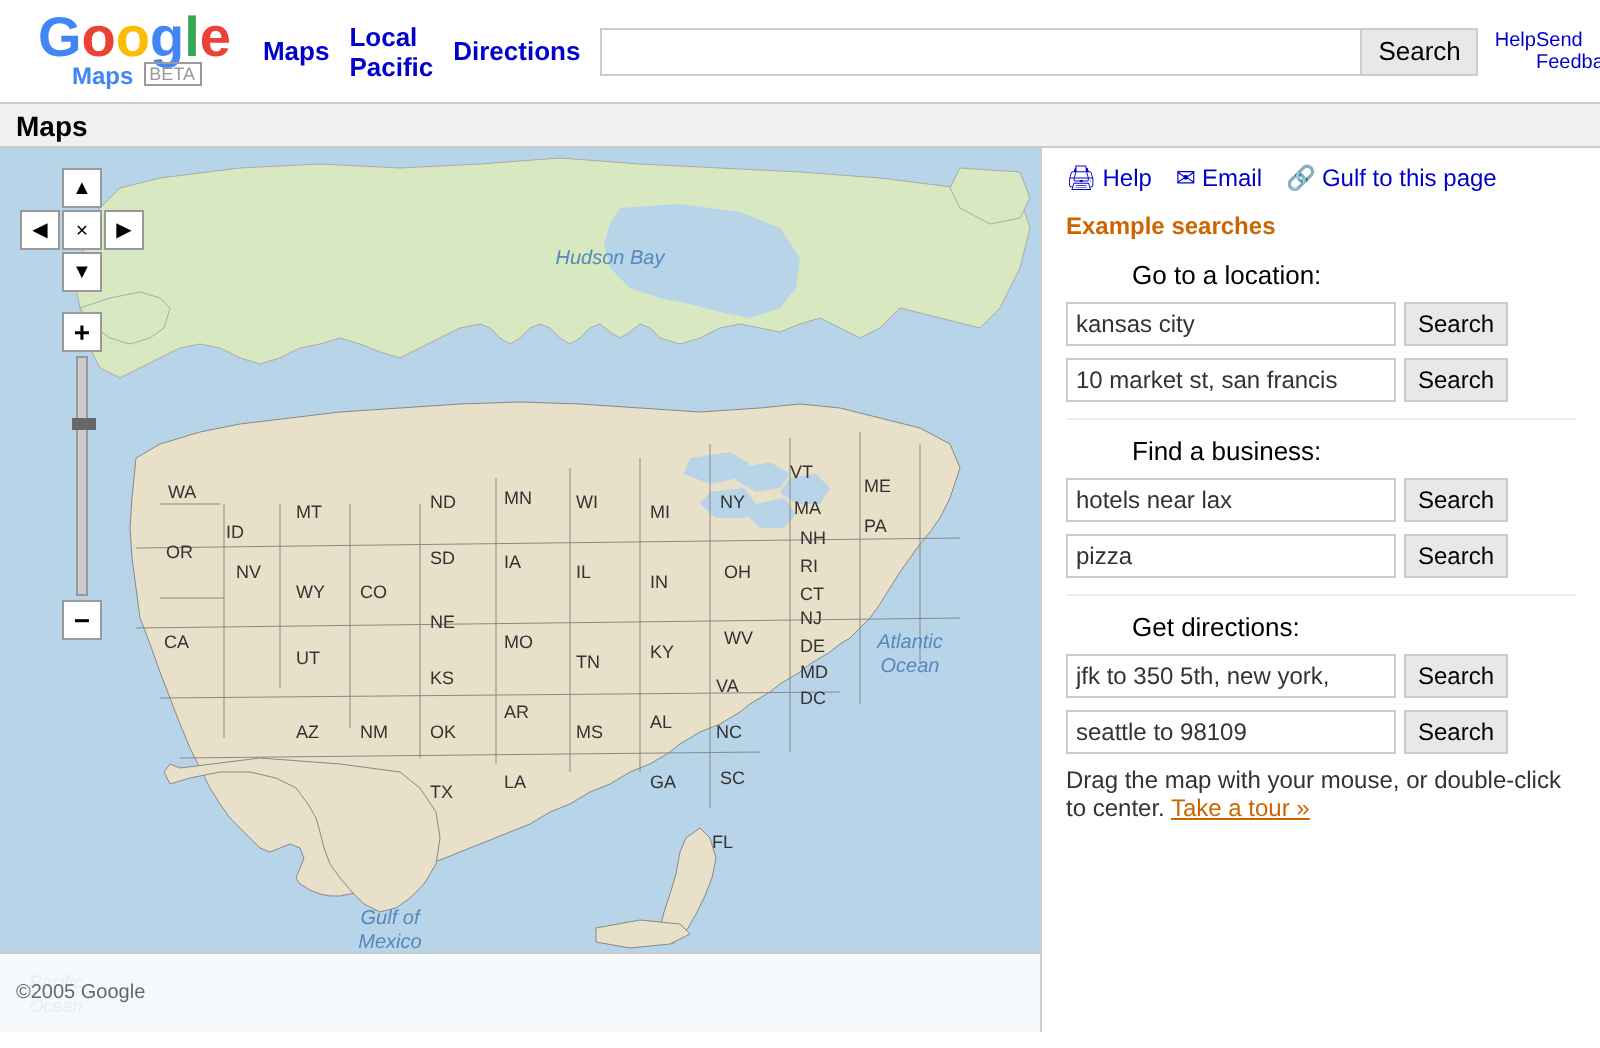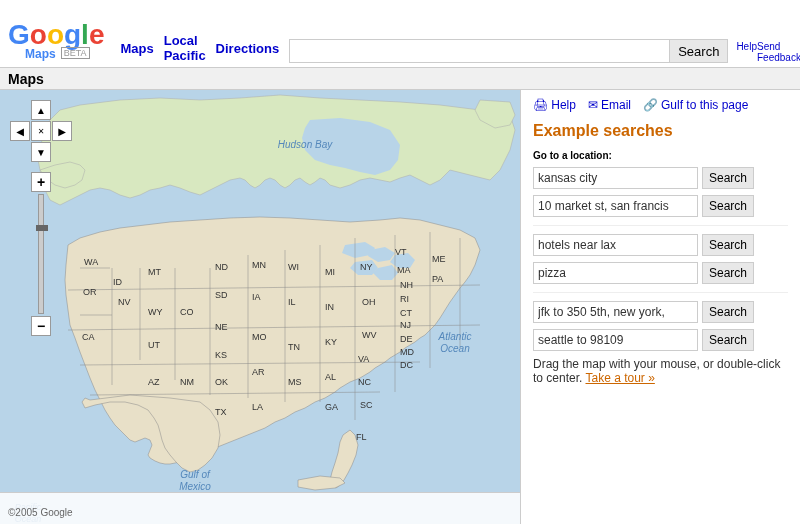--- a/index.html
+++ b/index.html
@@ -1,24 +1,24 @@
 <!DOCTYPE html>
 <html><head>
   <meta charset="utf-8">
   <style>
     * { margin: 0; padding: 0; box-sizing: border-box; }
     body { font-family: Arial, sans-serif; font-size: 13px; background: #fff; width: 800px; height: 524px; overflow: hidden; }
 
     
     #header {
       display: flex;
-      align-items: flex-end;
+      align-items: center;
       border-bottom: 1px solid #ccc;
-      padding: 4px 8px;
-      height: 68px;
+      padding: 4px 19px;
+      height: 52px;
       background: #fff;
     }
     #logo-area {
       display: flex;
       align-items: flex-end;
       margin-right: 12px;
     }
     #logo-text {
       font-size: 28px;
       font-weight: bold;
@@ -217,29 +217,30 @@
       font-size: 12px;
     }
     #panel-actions a {
       color: #00c;
       text-decoration: none;
       display: flex;
       align-items: center;
       gap: 3px;
     }
     #panel-title {
-      font-size: 16px;
+      font-size: 12px;
       font-weight: bold;
       color: #c60;
       margin-bottom: 10px;
     }
     .section-label {
-      font-weight: bold;
-      font-size: 10px;
+      font-weight: normal;
+      font-size: 13px;
       margin-bottom: 6px;
+      margin-left: 33px;
     }
     .example-row {
       display: flex;
       align-items: center;
       margin-bottom: 6px;
     }
     .example-input {
       width: 165px;
       height: 22px;
       border: 1px solid #ccc;
@@ -485,31 +486,33 @@
       <input class="example-input" type="text" value="kansas city" readonly="" style="">
       <button class="example-search-btn">Search</button>
     </div>
     <div class="example-row">
       <input class="example-input" type="text" value="10 market st, san francis" readonly="" style="">
       <button class="example-search-btn">Search</button>
     </div>
 
     <div class="section-divider"></div>
 
+    <div class="section-label">Find a business:</div>
     <div class="example-row">
       <input class="example-input" type="text" value="hotels near lax" readonly="" style="">
       <button class="example-search-btn">Search</button>
     </div>
     <div class="example-row">
       <input class="example-input" type="text" value="pizza" readonly="" style="">
       <button class="example-search-btn">Search</button>
     </div>
 
     <div class="section-divider"></div>
 
+    <div class="section-label">Get directions:</div>
     <div class="example-row">
       <input class="example-input" type="text" value="jfk to 350 5th, new york," readonly="" style="">
       <button class="example-search-btn">Search</button>
     </div>
     <div class="example-row">
       <input class="example-input" type="text" value="seattle to 98109" readonly="" style="">
       <button class="example-search-btn">Search</button>
     </div>
 
     <div id="tour-text">

